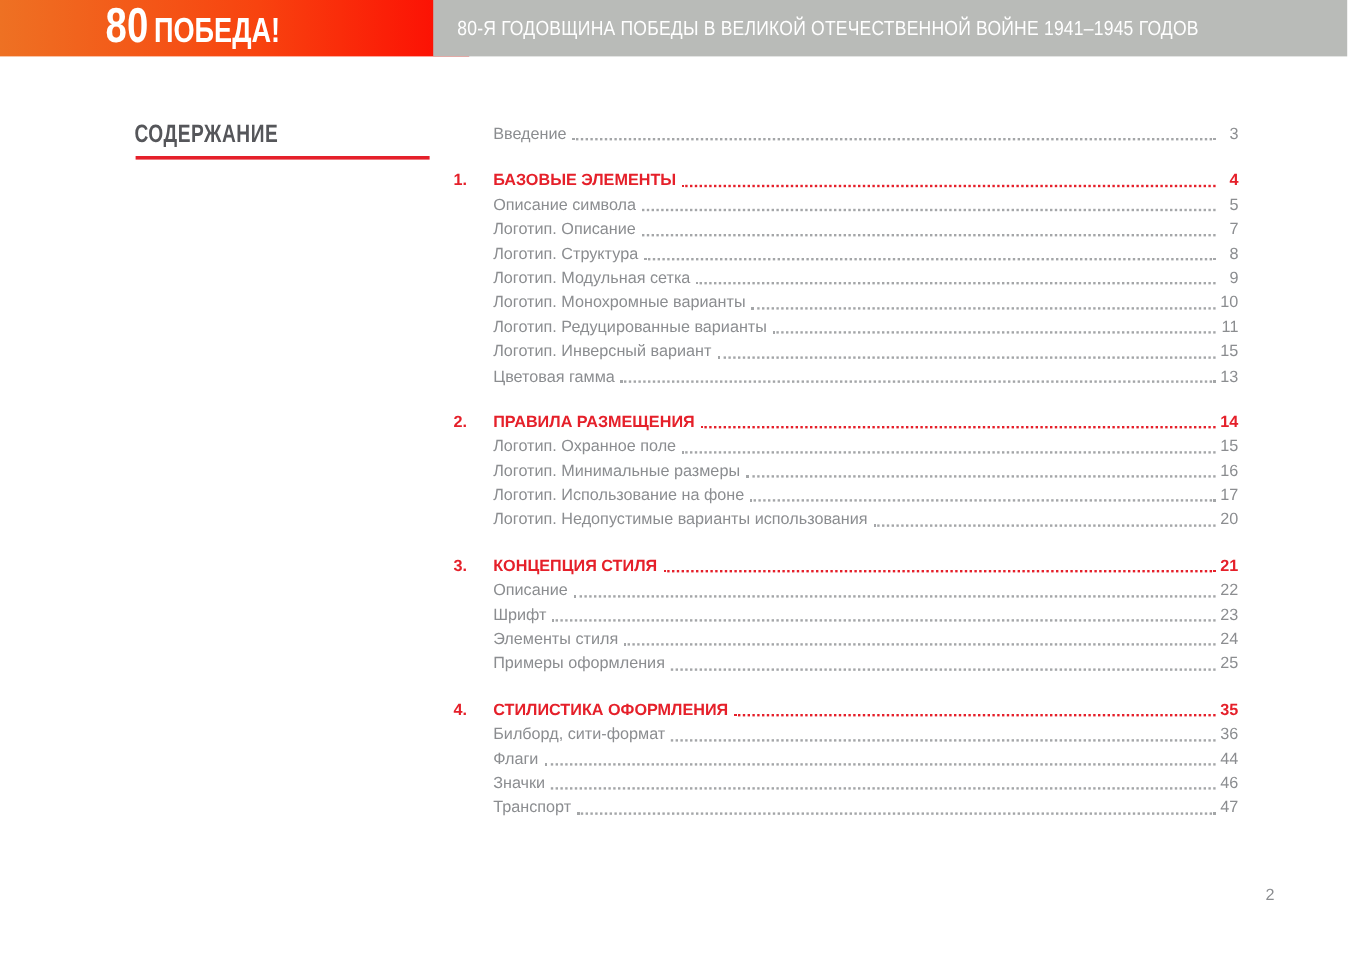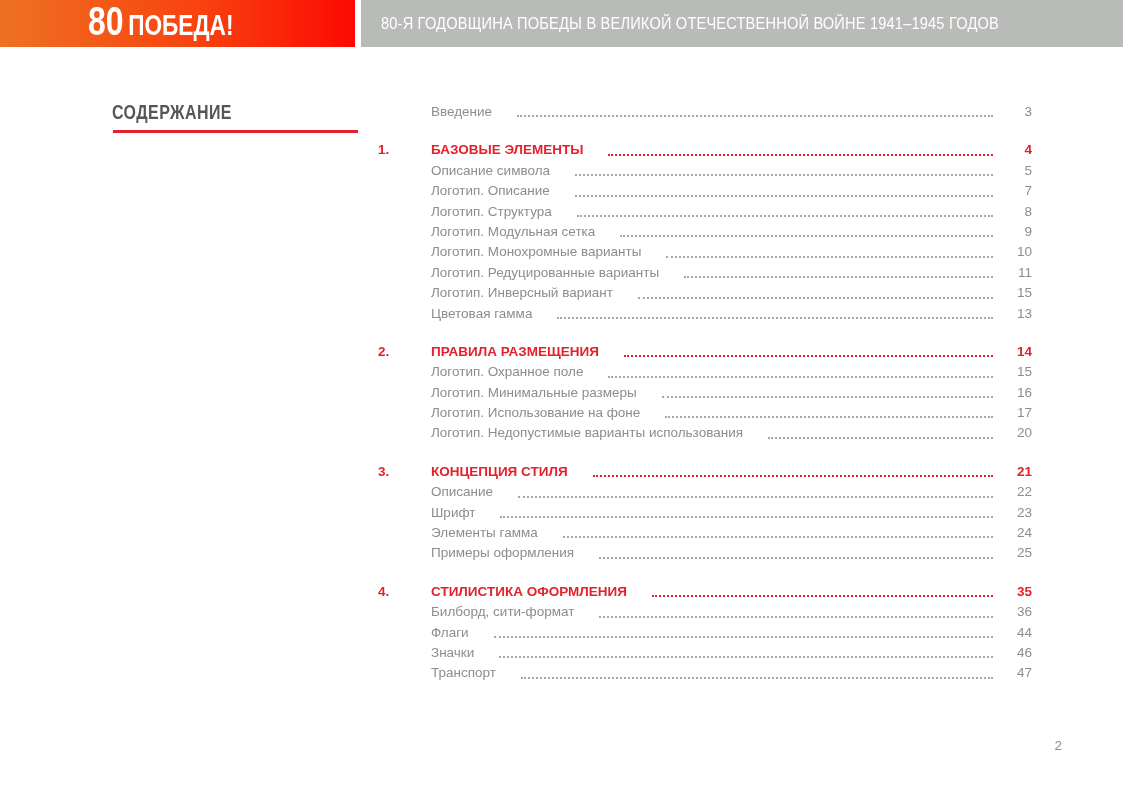--- a/index.html
+++ b/index.html
@@ -1,40 +1,40 @@
 <!DOCTYPE html>
 <html><head>
 <meta charset="utf-8">
 <style>
   html,body{margin:0;padding:0;background:#fff;}
   .page{position:relative;width:1123px;height:794px;background:#fff;overflow:hidden;
         font-family:"Liberation Sans",sans-serif;}
 
   
   .logo-block{position:absolute;left:0;top:0;width:355px;height:47px;
-    background:linear-gradient(90deg,var(--grad_left) 0%,var(--grad_mid) 55%,var(--grad_right) 100%);}
+    background:linear-gradient(90deg,var(--grad_left) 0%,var(--grad_mid) 55%,var(--grad_right) 100%);padding-left:36px;}
   .logo{position:absolute;left:88px;bottom:9px;display:flex;align-items:baseline;gap:6px;
     color:#fff;font-weight:700;white-space:nowrap;
     transform:scaleX(0.78);transform-origin:0 100%;}
   .logo-num{font-size:41px;line-height:0.78;}
   .logo-word{font-size:29px;line-height:0.78;}
   .gray-block{position:absolute;left:361px;top:0;right:0;height:47px;background:var(--gray_bar);padding-left:15px;}
   .subtitle{position:absolute;left:20px;top:50%;color:#fff;font-size:17px;white-space:nowrap;
     letter-spacing:0.2px;transform:translateY(-50%) scaleX(0.86);transform-origin:0 50%;}
 
   
   .sidebar-title{position:absolute;left:112px;top:100px;margin:0;font-size:21px;font-weight:700;
     color:var(--heading_gray);letter-spacing:0.6px;white-space:nowrap;
     transform:scaleX(0.76);transform-origin:0 0;}
   .sidebar-underline{position:absolute;left:113px;top:130px;width:245px;height:3px;
     background:var(--accent);}
 
   
   .toc{position:absolute;left:378px;top:102px;width:654px;}
-  .toc-row{display:flex;height:20.4px;line-height:20.4px;font-size:13.5px;color:var(--toc_text);gap:20px;}
+  .toc-row{display:flex;height:20.4px;line-height:20.4px;font-size:13.5px;color:var(--toc_text);}
   .toc-num{flex:none;width:33px;font-weight:700;color:var(--accent);}
   .toc-label{flex:none;white-space:nowrap;}
   .toc-dots{flex:1 1 auto;align-self:flex-end;margin:0 3px 5px 5px;min-width:8px;
     border-bottom:2px dotted var(--dot_gray);}
   .toc-page{flex:none;min-width:16px;text-align:right;}
   .toc-row.section{color:var(--accent);font-weight:700;}
   .toc-row.section .toc-dots{border-color:var(--accent);}
   .toc-group{margin-top:18px;}
 
   
@@ -170,21 +170,21 @@
     <span class="toc-page">22</span>
   </div>
         <div class="toc-row">
     <span class="toc-num"></span>
     <span class="toc-label">Шрифт</span>
     <span class="toc-dots"></span>
     <span class="toc-page">23</span>
   </div>
         <div class="toc-row">
     <span class="toc-num"></span>
-    <span class="toc-label">Элементы гамма</span>
+    <span class="toc-label">Элементы стиля</span>
     <span class="toc-dots"></span>
     <span class="toc-page">24</span>
   </div>
         <div class="toc-row">
     <span class="toc-num"></span>
     <span class="toc-label">Примеры оформления</span>
     <span class="toc-dots"></span>
     <span class="toc-page">25</span>
   </div>
       </div>

